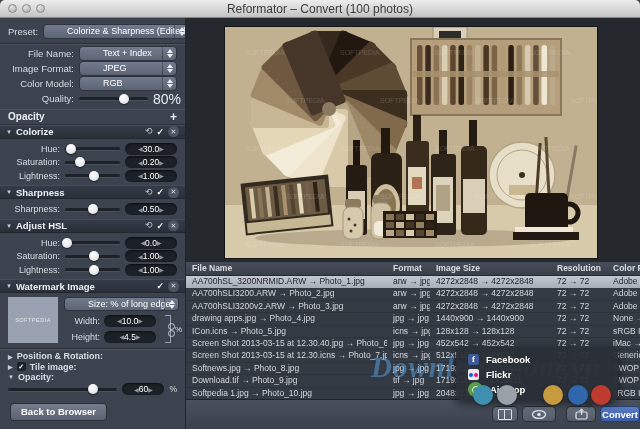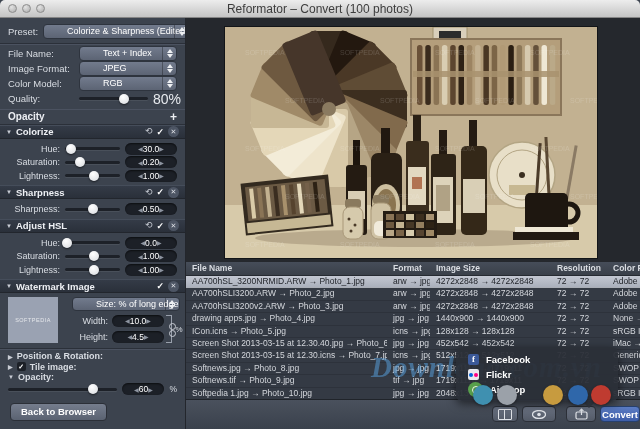--- a/index.html
+++ b/index.html
@@ -15,40 +15,40 @@
   
   .sidebar{position:absolute;top:18px;left:0;width:186px;bottom:0;background:#3c434e;display:flex;flex-direction:column;overflow:hidden;border-right:1px solid #23262c;box-sizing:border-box}
   .prow0{display:flex;align-items:center;height:21px;padding:4px 8px 0 8px;gap:5px}
   .lbl{font-size:9.5px;color:#d9dde3;white-space:nowrap}
   .dd{flex:1;height:15px;background:linear-gradient(#727b8d,#5c6474);border:1px solid #2e343e;border-radius:4px;display:flex;align-items:center;color:#fff;font-size:9px;padding-left:23px;position:relative;box-sizing:border-box;white-space:nowrap}
   .dd .arrows{position:absolute;right:0;top:0;bottom:0;width:13px;border-left:1px solid rgba(0,0,0,.3);display:flex;flex-direction:column;align-items:center;justify-content:center}
   .arr-up{width:0;height:0;border:3px solid transparent;border-bottom:4px solid #eef0f3;margin-bottom:1px}
   .arr-dn{width:0;height:0;border:3px solid transparent;border-top:4px solid #eef0f3}
   .sep{height:1px;background:#2b3039;box-shadow:0 1px 0 #4b5260;margin:3px 0 2px 0}
   .srow{display:flex;align-items:center;height:16px;padding:0 8px;gap:5px}
-  .slabel{width:66px;font-size:9.5px;color:#d9dde3;white-space:nowrap}
+  .slabel{width:66px;text-align:right;font-size:9.5px;color:#d9dde3;white-space:nowrap}
   .track{flex:1;height:3px;background:#1d2128;border-radius:2px;position:relative;box-shadow:0 1px 0 rgba(255,255,255,.07)}
   .knob{position:absolute;top:-3.5px;width:10px;height:10px;border-radius:50%;background:radial-gradient(circle at 40% 30%,#ffffff,#d7dade);margin-left:-5px;box-shadow:0 1px 2px rgba(0,0,0,.55)}
   .qval{font-size:14px;color:#e7eaee;width:24px}
   .ahdr{display:flex;align-items:center;height:15px;padding:0 8px;font-size:10px;font-weight:bold;color:#eceef2;border-top:1px solid #4b5260;border-bottom:1px solid #2b3039;margin-top:2px}
   .ahdr .sp{flex:1}
   .plus{font-size:12px;font-weight:bold;color:#eceef2}
   .sechdr{height:14px;background:linear-gradient(#343b47,#2a303a);display:flex;align-items:center;padding:0 6px;gap:4px;border-top:1px solid #454d5a;border-bottom:1px solid #22262d}
   .disc{font-size:6px;color:#c8ccd4}
   .sectitle{font-size:9.5px;font-weight:bold;color:#eef0f4;flex:1}
   .ric{font-size:9px;color:#c8ccd4;line-height:9px}
   .cic{font-size:9px;color:#ffffff;font-weight:bold}
   .xic{width:11px;height:11px;border-radius:50%;background:#4d5564;color:#dadde3;font-size:7px;display:flex;align-items:center;justify-content:center}
   .abody{padding:3px 0 3px 0}
   .arow{display:flex;align-items:center;height:13.5px;padding:0 8px;gap:5px}
   .albl{width:52px;text-align:right;font-size:9px;color:#d9dde3;white-space:nowrap}
   .pill{width:52px;height:12px;background:#1c2027;border-radius:7px;display:flex;align-items:center;justify-content:center;padding:0 4px;box-sizing:border-box;box-shadow:inset 0 1px 2px rgba(0,0,0,.6);flex:none}
   .pill b{color:#fff;font-size:8.5px;font-weight:normal}
   .ar{color:#8d94a0;font-size:6px;font-style:normal}
-  .wmbody{display:flex;padding:4px 6px 2px 8px;gap:14px;position:relative}
+  .wmbody{display:flex;padding:4px 6px 2px 8px;gap:6px;position:relative}
   .wmthumb{width:50px;height:46px;background:#9aa2b2;display:flex;align-items:center;justify-content:center;color:rgba(255,255,255,.75);font-size:5.5px;letter-spacing:.5px;flex:none}
   .wmright{flex:1;display:flex;flex-direction:column;gap:3px;position:relative}
   .wrow{display:flex;align-items:center;gap:4px;height:13px}
   .wlbl{width:36px;text-align:right;font-size:9px;color:#d9dde3}
   .bracket{position:absolute;right:8px;top:18px;width:5px;height:26px;border:1px solid #99a0ac;border-left:none}
   .chain{position:absolute;right:4px;top:26px;display:flex;flex-direction:column;gap:0}
   .chain i{width:5px;height:5px;border:1px solid #c8ccd4;border-radius:50%;display:block}
   .pct{position:absolute;right:-3px;top:28px;font-size:8px;color:#d9dde3}
   .drow{display:flex;align-items:center;height:12px;padding:0 8px;gap:4px;font-size:9px;color:#d9dde3;font-weight:bold}
   .tri{font-size:6px;color:#c8ccd4}
@@ -566,21 +566,21 @@
             <div class="tcell c4">Generic</div>
           </div>
           <div class="trow">
             <div class="tcell c0">Softnews.jpg → Photo_8.jpg</div>
             <div class="tcell c1">jpg → jpg</div>
             <div class="tcell c2">1719x1116 → 1719x11</div>
             <div class="tcell c3">72 → 72</div>
             <div class="tcell c4">SWOP (C</div>
           </div>
           <div class="trow">
-            <div class="tcell c0">Softnews.tif → Photo_9.jpg</div>
+            <div class="tcell c0">Download.tif → Photo_9.jpg</div>
             <div class="tcell c1">tif → jpg</div>
             <div class="tcell c2">1719x1116 → 1719x11</div>
             <div class="tcell c3">72 → 72</div>
             <div class="tcell c4">SWOP (C</div>
           </div>
           <div class="trow">
             <div class="tcell c0">Softpedia 1.jpg → Photo_10.jpg</div>
             <div class="tcell c1">jpg → jpg</div>
             <div class="tcell c2">2048x1371 → 2048x13</div>
             <div class="tcell c3">72 → 72</div>

